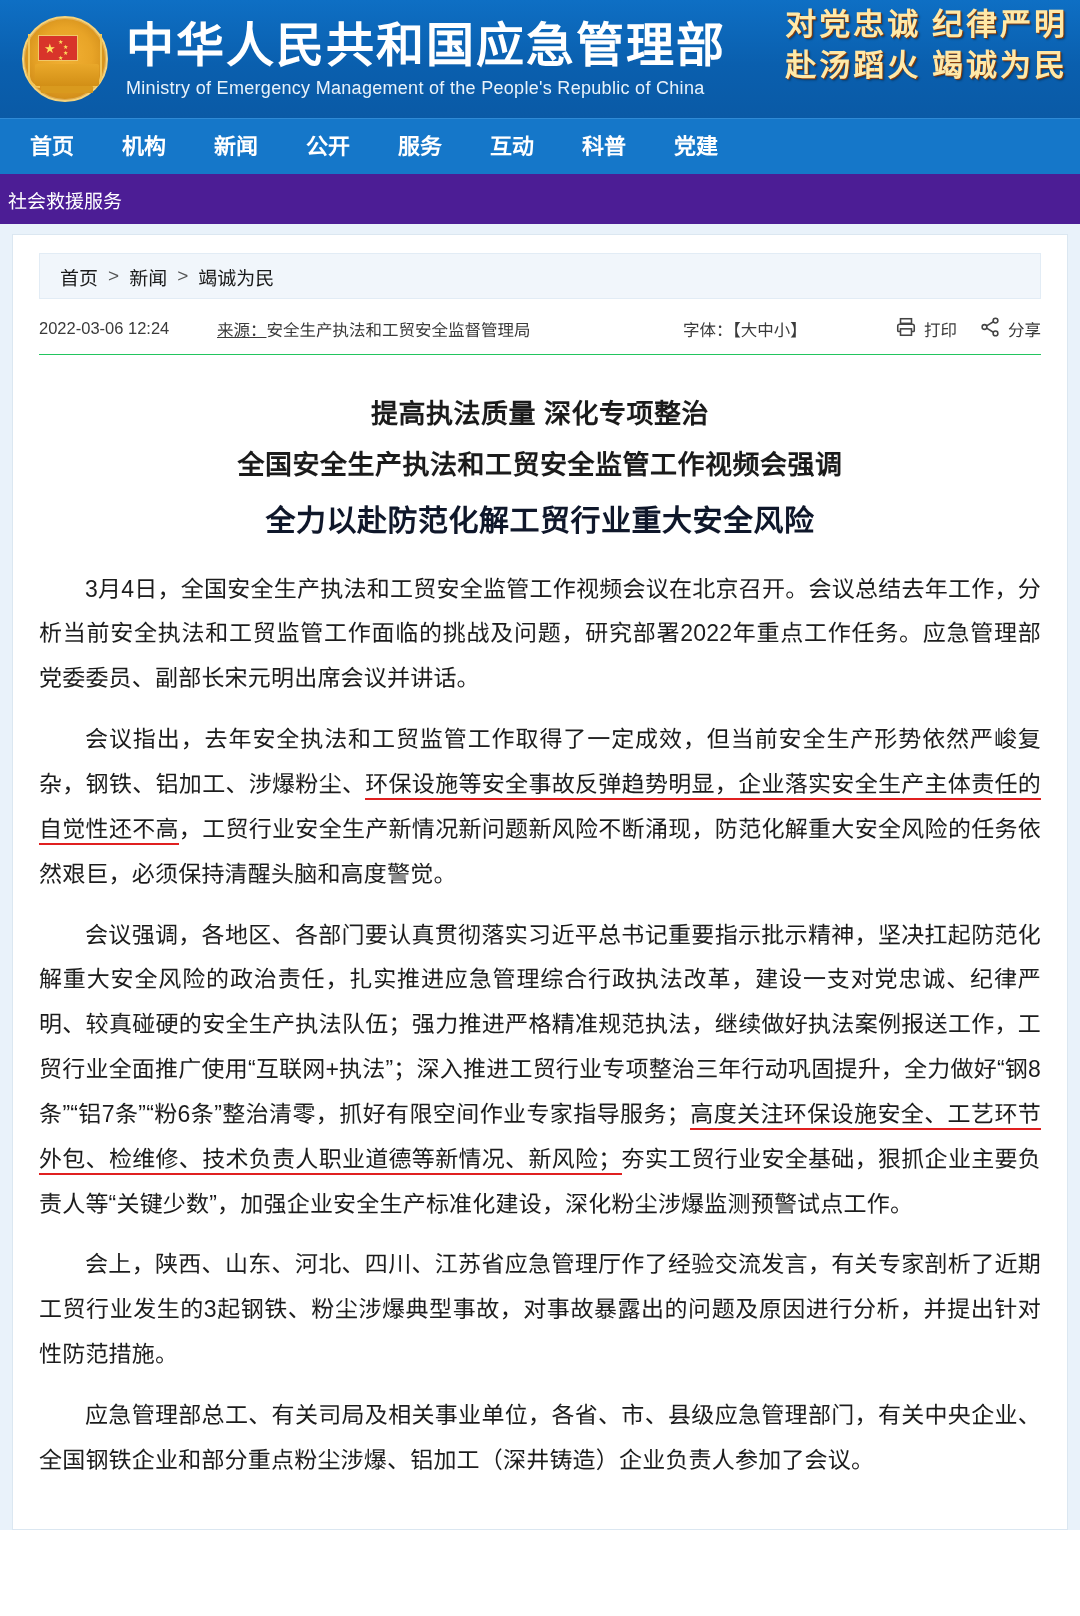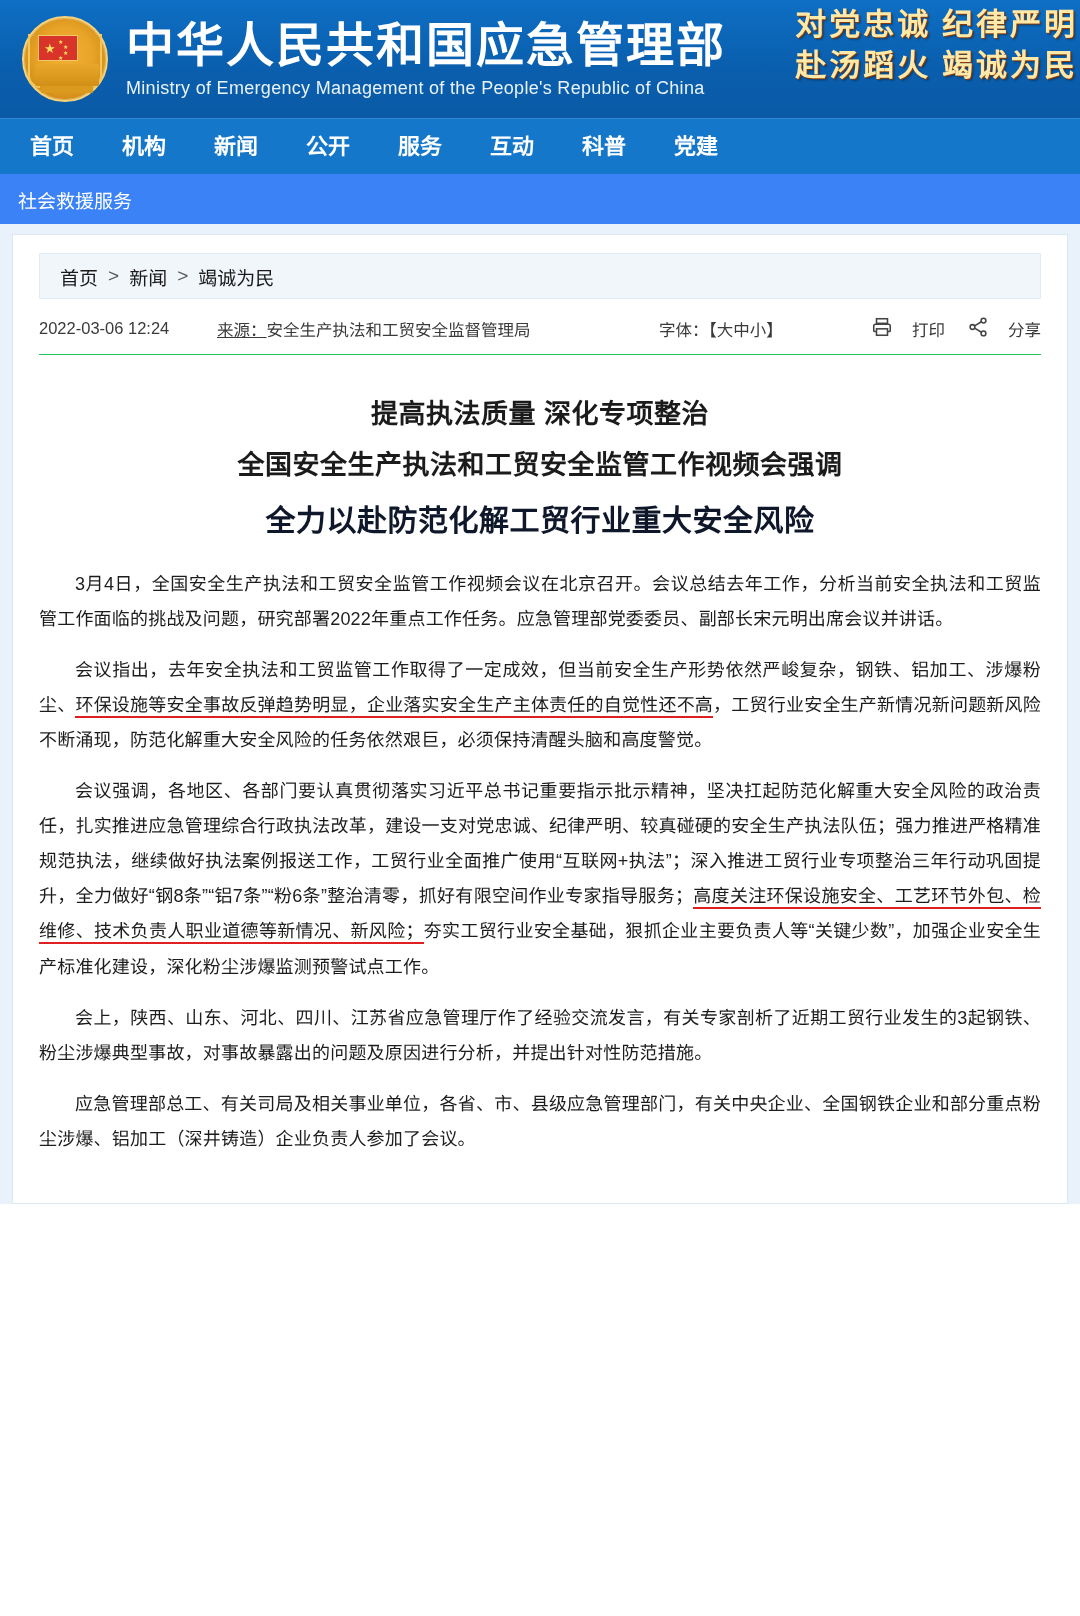--- a/index.html
+++ b/index.html
@@ -105,21 +105,21 @@
   .title-en {
     color: #eaf3fb;
     font-size: 18px;
     letter-spacing: .3px;
     margin-top: 5px;
     font-family: Liberation Sans, sans-serif;
     white-space: nowrap;
   }
   .slogan {
     position: absolute;
-    right: 2px;
+    right: 12px;
     top: 8px;
     text-align: left;
     line-height: 1.12;
   }
   .slogan div {
     font-size: 31px;
     font-weight: bold;
     color: #ffe9a8;
     letter-spacing: 3px;
     font-family: "Liberation Serif", "DejaVu Serif", serif;
@@ -141,24 +141,24 @@
     color: #ffffff;
     font-size: 22px;
     font-weight: bold;
     padding: 0 24px;
     line-height: 56px;
     white-space: nowrap;
     cursor: pointer;
   }
   .sub-nav {
     height: 50px;
-    background: #3b82f6;
-    display: flex;
-    align-items: center;
-    padding-left: 18px;
+    background: #4c1d95;
+    display: flex;
+    align-items: center;
+    padding-left: 8px;
   }
   .sub-nav .sub-item {
     color: #ffffff;
     font-size: 19px;
     white-space: nowrap;
     cursor: pointer;
   }
 
   
   .page-wrap {
@@ -193,21 +193,21 @@
     color: #3a3a3a;
     margin-top: 4px;
   }
   .meta-date { width: 178px; }
   .meta-source { flex: 1; }
   .meta-source .lbl { color: #3a3a3a; text-decoration: underline; }
   .meta-fontsize { width: 190px; }
   .meta-print, .meta-share {
     display: flex;
     align-items: center;
-    gap: 19px;
+    gap: 7px;
     margin-left: 22px;
     cursor: pointer;
   }
   .ico { display: inline-block; vertical-align: middle; }
 
   .headline-block {
     text-align: center;
     margin: 34px 0 18px 0;
   }
   .headline-block .h-sub {
@@ -219,21 +219,21 @@
   }
   .headline-block .h-main {
     font-size: 30px;
     font-weight: bold;
     color: #0f172a;
     line-height: 1.9;
     letter-spacing: .5px;
   }
 
   .article p {
-    font-size: 18px;
+    font-size: 23px;
     line-height: 1.95;
     color: #1c1c1c;
     text-align: justify;
     margin: 0 0 16px 0;
     text-indent: 2em;
     letter-spacing: .2px;
   }
   .u-red {
     border-bottom: 2.5px solid #e02020;
     padding-bottom: 1px;

